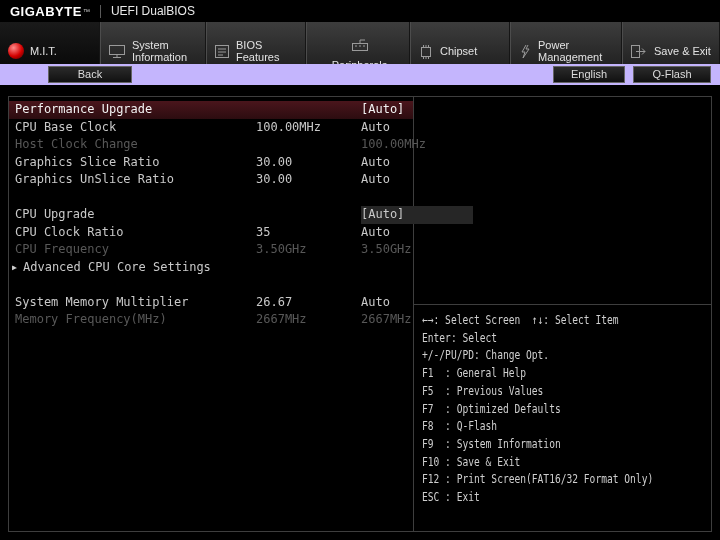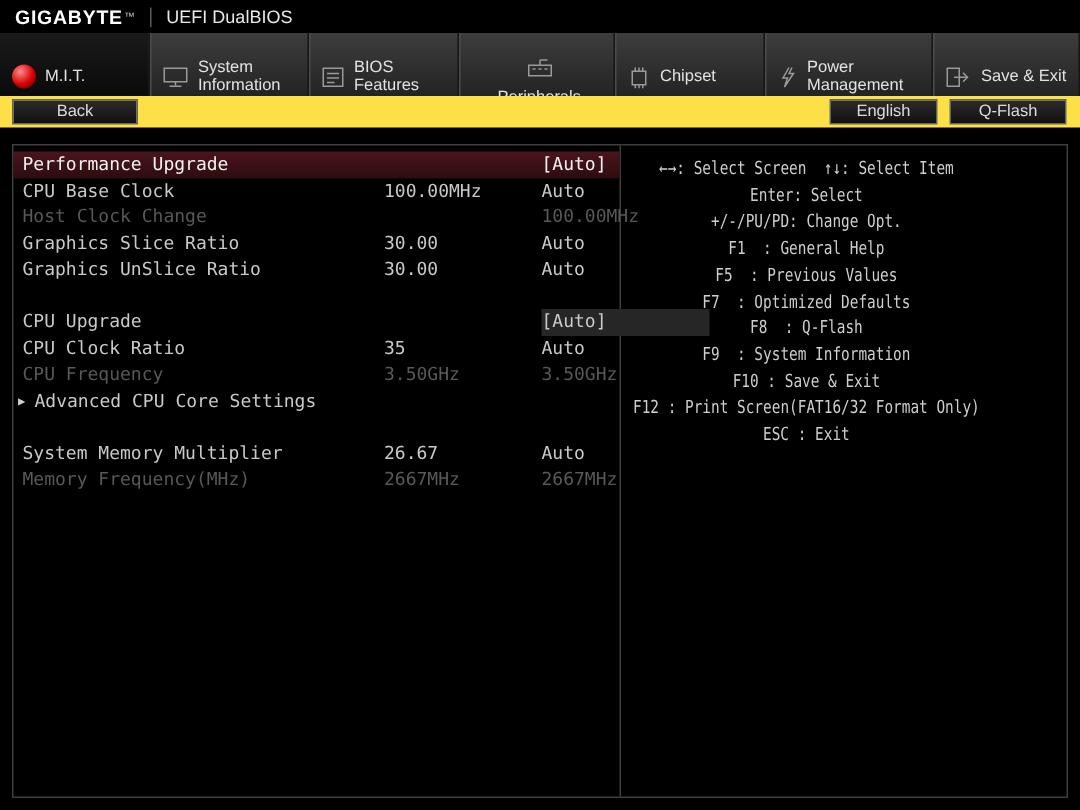--- a/index.html
+++ b/index.html
@@ -30,36 +30,36 @@
   .t0 { width:100px; } .t1 { width:106px; } .t2 { width:100px; }
   .t3 { width:104px;flex-direction:column; } .t4 { width:100px; } .t5 { width:112px; }
   .t6 { flex:1; }
   .sphere { width:16px; height:16px; border-radius:50%; flex:none;
     background:radial-gradient(circle at 35% 30%, #ff8a8a, #d40000 55%, #550000 95%); }
   .tabicon { flex:none; }
   .tabicon svg { display:block; }
 
   
   .toolbar { position:absolute; top:64px; left:0; right:0; height:21px;
-    background:#fde047; display:flex; align-items:center; }
+    background:#c4b5fd; display:flex; align-items:center;padding-left:40px; }
   .btn { height:17px; line-height:15px; border:1px solid #646464;
     background:linear-gradient(#2b2b2b,#111); color:#dcdcdc;
     font-family:"Liberation Sans", sans-serif; font-size:11px;
     text-align:center; cursor:pointer; }
   .btn-back { width:84px; margin-left:8px; }
   .toolbar-spacer { flex:1; }
   .btn-lang { width:72px; margin-right:8px; }
   .btn-qflash { width:78px; margin-right:9px; }
 
   
   .main { position:absolute; top:96px; left:8px; width:704px; height:436px;
     border:1px solid #3e3e3e; display:flex; background:#000; }
   .settings-panel { width:473px; border-right:1px solid #3e3e3e;
     padding-top:4px; position:relative; }
-  .right-panel { flex:1; display:flex; flex-direction:row;text-align:center; }
+  .right-panel { flex:1; display:flex; flex-direction:column; }
   .info-box { height:208px; border-bottom:1px solid #3e3e3e; background:#000; }
   .help-box { flex:1; padding:7px 0 0 8px; }
 
   
   .row { position:relative; height:17.5px; line-height:17.5px; font-size:12px;
     color:#c9c9c9; cursor:pointer; }
   .row .label { position:absolute; left:6px; white-space:pre; }
   .row .mid   { position:absolute; left:247px; white-space:pre; }
   .row .value { position:absolute; left:352px; width:112px; white-space:pre; }
   .row.selected { background:linear-gradient(#4a151c,#2c0c10); color:#f2f2f2; }

